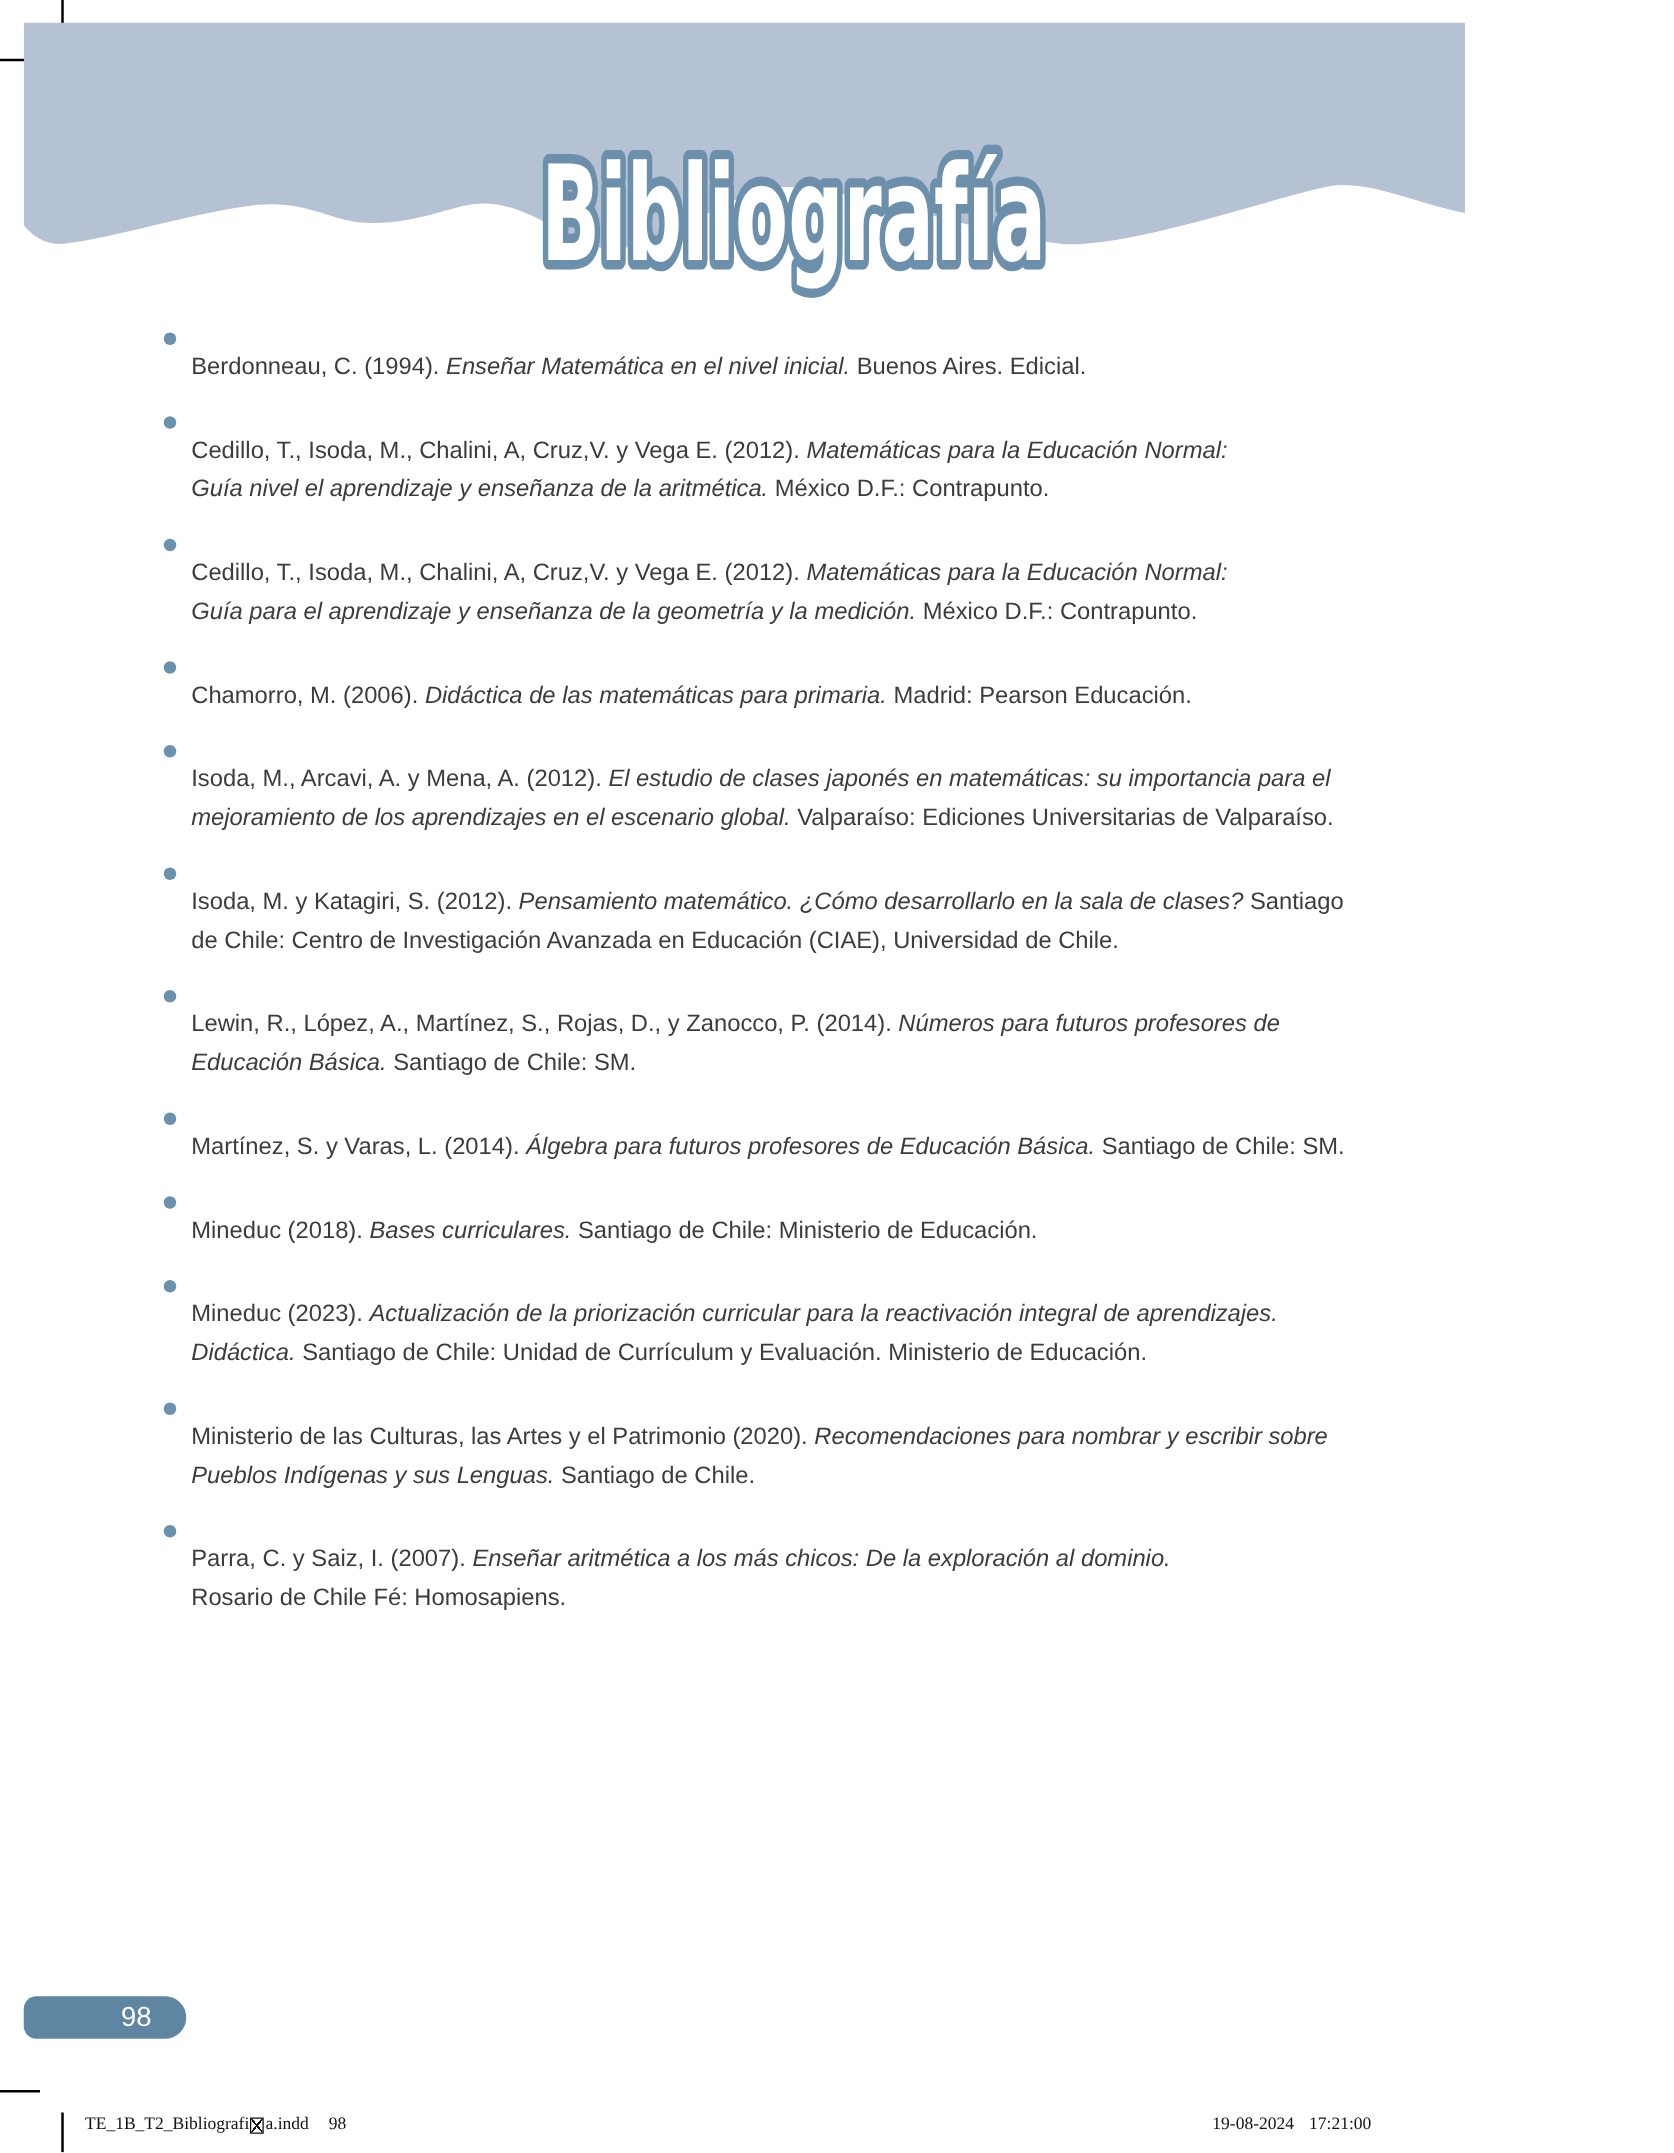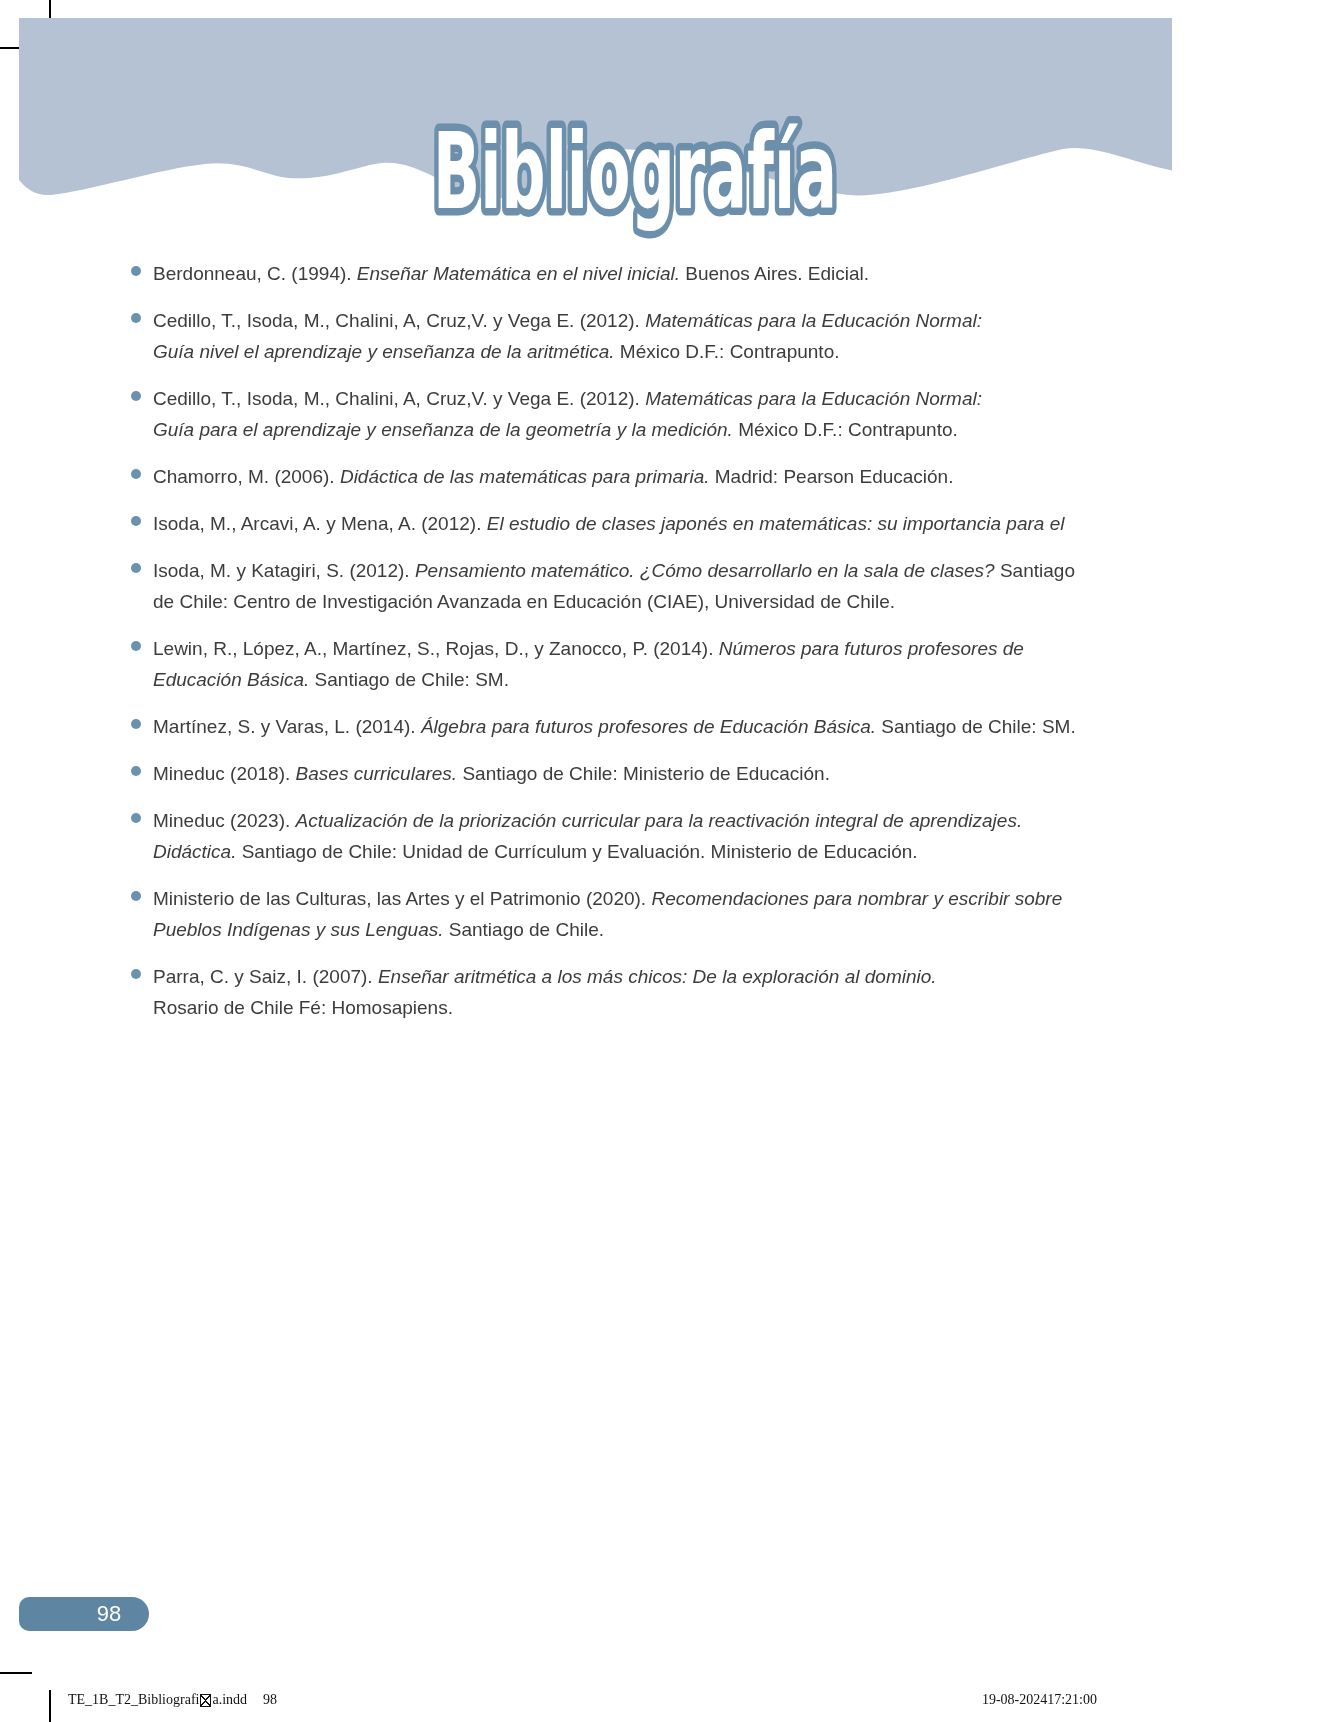--- a/index.html
+++ b/index.html
@@ -44,42 +44,42 @@
   .bib-list{
     position:absolute;left:131px;top:258px;width:1010px;
     color:var(--text);
     font-size:19px;line-height:31px;
   }
   .entry{display:flex;margin:0 0 16px 0;}
   .bullet{
     flex:0 0 10px;width:10px;height:10px;border-radius:50%;
     background:var(--bullet);margin:8px 12px 0 0;
   }
-  .entry-text{flex:1 1 auto;}
+  .entry-text{flex:1 1 auto;margin-top:20px;}
   .line{white-space:nowrap;}
   .seg-i{font-style:italic;}
   
   .badge{
     position:absolute;left:19px;top:1597px;width:130px;height:34px;
     background:var(--badge);
     border-radius:10px 17px 17px 10px;
     display:flex;align-items:center;justify-content:center;
     box-sizing:border-box;padding-left:50px;
     color:#ffffff;font-size:22px;
   }
   
   .slug-left{
     position:absolute;left:68px;top:1692px;
     font-family:"Liberation Serif", serif;font-size:14px;color:#111111;
     display:flex;align-items:flex-start;
   }
   .slug-right{
     position:absolute;right:75px;top:1692px;
     font-family:"Liberation Serif", serif;font-size:14px;color:#111111;
-    display:flex;
+    display:flex;gap:12px;
   }
   .tofu{
     display:inline-block;width:9px;height:11px;margin:0 1px;
     border:1px solid #111;align-self:center;
     background-image:
       linear-gradient(to top right, transparent 45%, #111 45%, #111 55%, transparent 55%),
       linear-gradient(to top left,  transparent 45%, #111 45%, #111 55%, transparent 55%);
   }
   .sheet-num{margin-left:16px;}
 </style>
@@ -140,20 +140,21 @@
       <div class="entry">
         <span class="bullet"></span>
         <div class="entry-text">
           <div class="line"><span class="seg-n">Chamorro, M. (2006). </span><span class="seg-i">Didáctica de las matemáticas para primaria.</span><span class="seg-n"> Madrid: Pearson Educación.</span></div>
         </div>
       </div>
       <div class="entry">
         <span class="bullet"></span>
         <div class="entry-text">
           <div class="line"><span class="seg-n">Isoda, M., Arcavi, A. y Mena, A. (2012). </span><span class="seg-i">El estudio de clases japonés en matemáticas: su importancia para el</span></div>
+          <div class="line"><span class="seg-i">mejoramiento de los aprendizajes en el escenario global.</span><span class="seg-n"> Valparaíso: Ediciones Universitarias de Valparaíso.</span></div>
         </div>
       </div>
       <div class="entry">
         <span class="bullet"></span>
         <div class="entry-text">
           <div class="line"><span class="seg-n">Isoda, M. y Katagiri, S. (2012). </span><span class="seg-i">Pensamiento matemático. ¿Cómo desarrollarlo en la sala de clases?</span><span class="seg-n"> Santiago</span></div>
           <div class="line"><span class="seg-n">de Chile: Centro de Investigación Avanzada en Educación (CIAE), Universidad de Chile.</span></div>
         </div>
       </div>
       <div class="entry">

